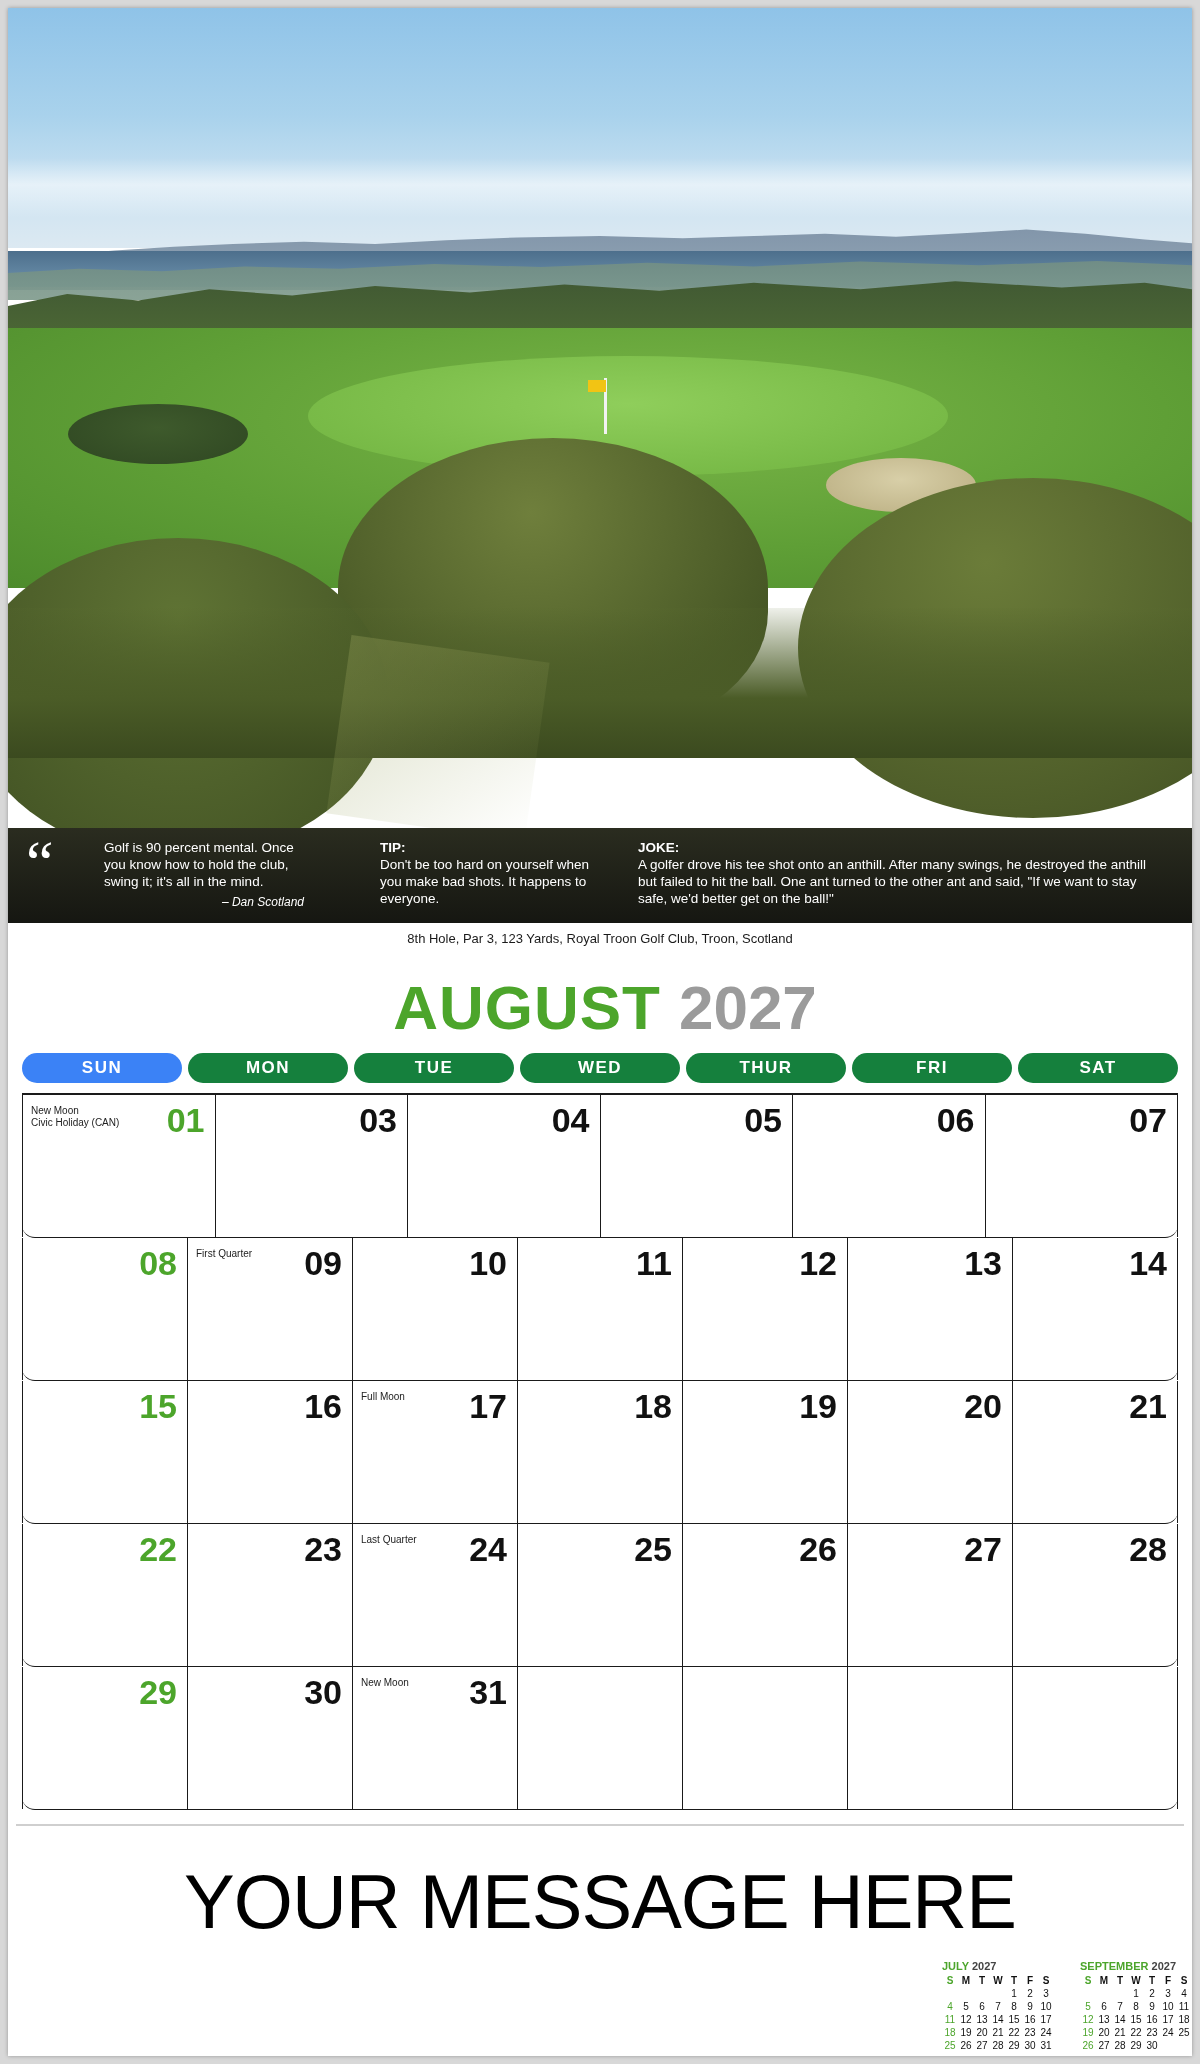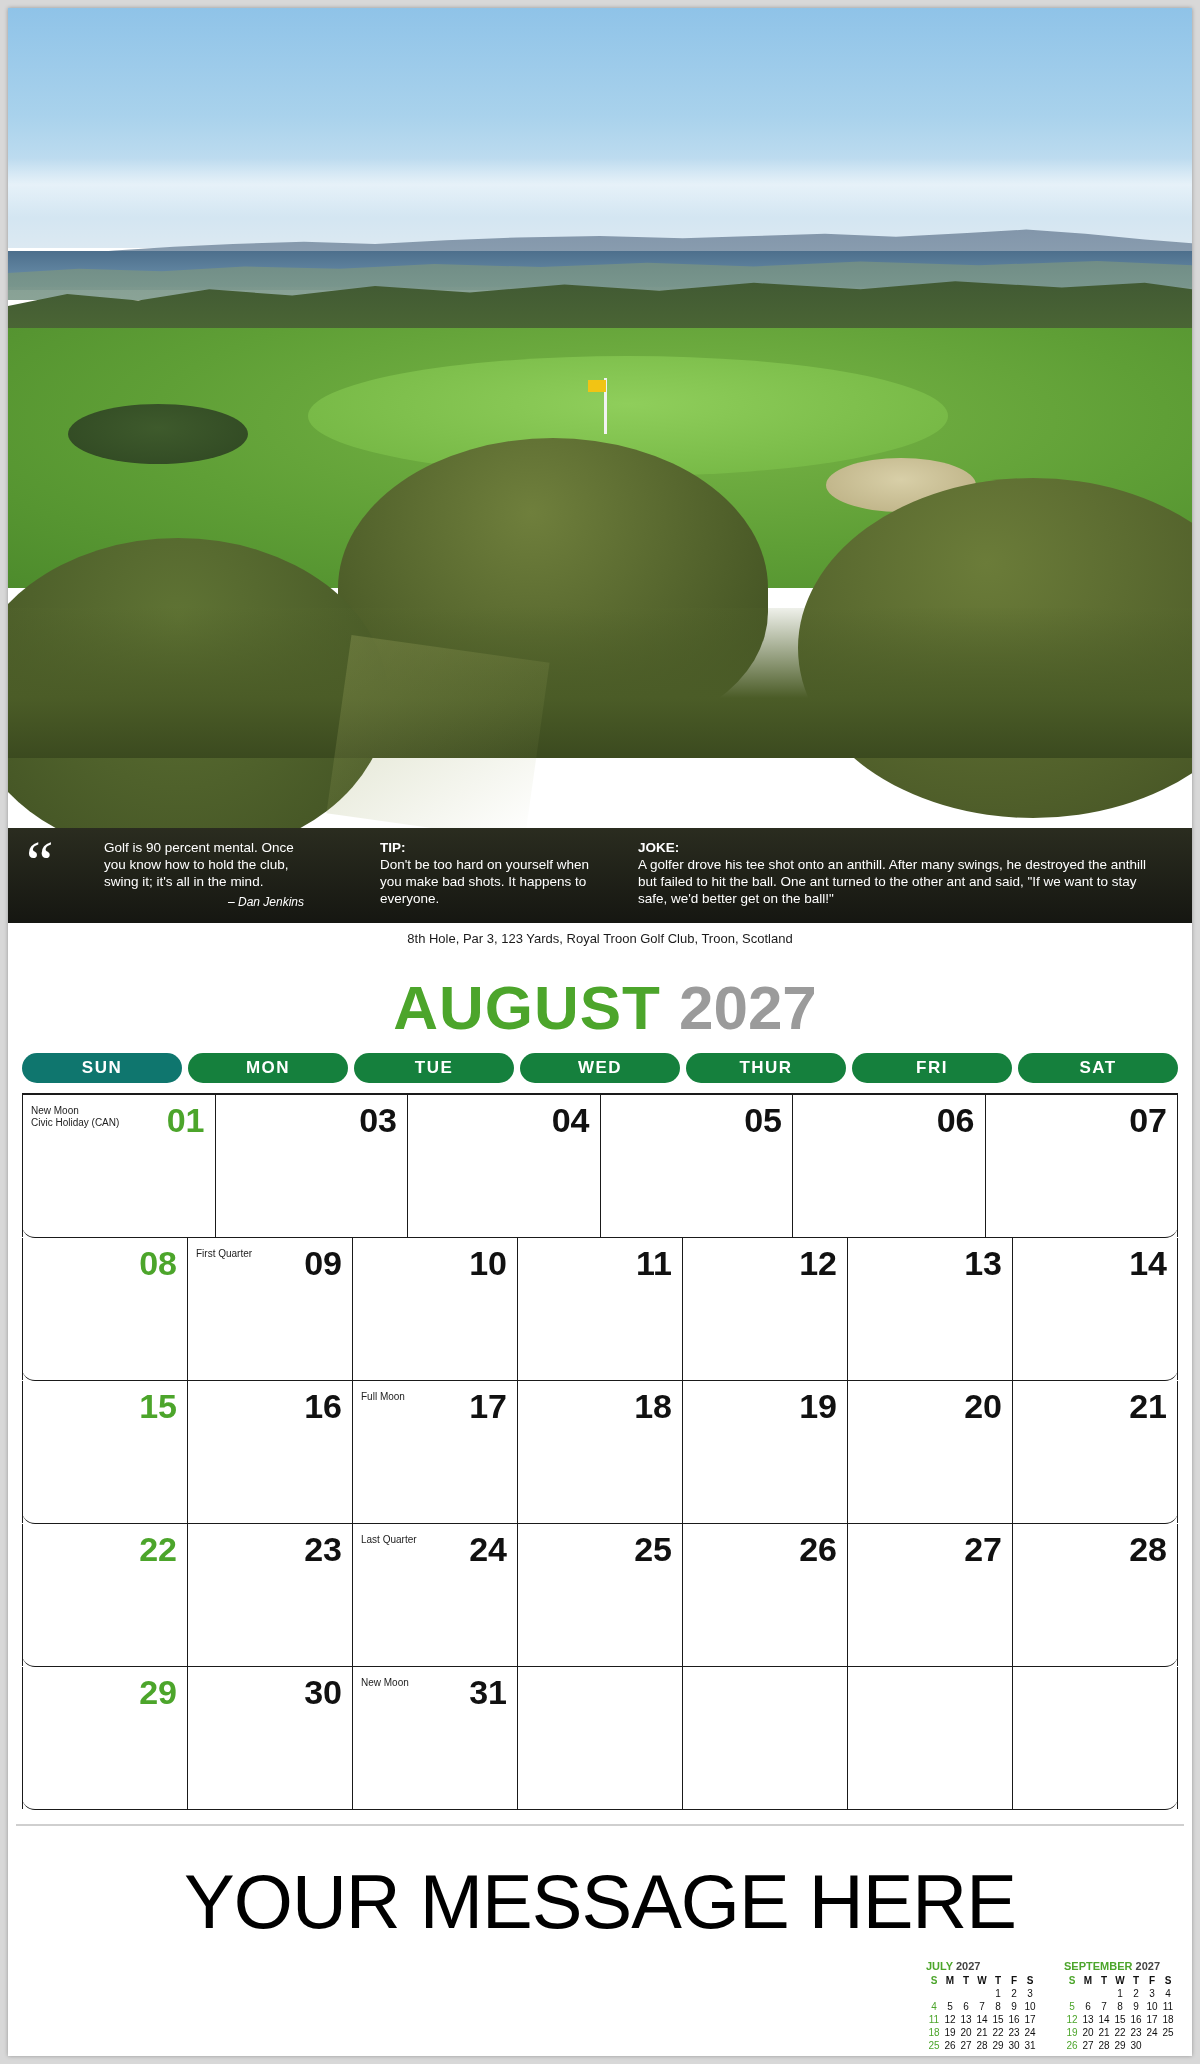--- a/index.html
+++ b/index.html
@@ -60,34 +60,34 @@
 
   
   .monthhead{display:flex;align-items:flex-end;justify-content:center;gap:18px;height:80px;margin-top:6px;padding-left:10px;}
   .month{font-size:62px;font-weight:bold;letter-spacing:1px;color:#4ca52b;line-height:62px;}
   .year{font-size:62px;font-weight:bold;color:#9b9b9b;line-height:62px;}
 
   
   .weekdays{display:flex;gap:6px;padding:0 14px;margin-top:14px;}
   .wd{flex:1;height:30px;border-radius:15px;background:#15803d;color:#ffffff;font-weight:bold;
       font-size:17px;letter-spacing:1.5px;display:flex;align-items:center;justify-content:center;}
-  .wd.sun{background:#0f766e;}
+  .wd.sun{background:#3b82f6;}
 
   
   .grid{margin:10px 14px 0 14px;border-top:2px solid #1a1a1a;}
   .row{display:flex;border-bottom:1px solid #1a1a1a;height:142px;border-radius:13px;}
   .cell{flex:1;position:relative;border-right:1px solid #1a1a1a;}
   .cell:first-child{border-left:1px solid #1a1a1a;}
   .daynum{position:absolute;right:10px;top:6px;font-size:34px;font-weight:bold;color:#111;}
   .cell.sun .daynum{color:#4ca52b;}
   .note{position:absolute;left:8px;top:10px;font-size:10px;line-height:1.15;color:#222;width:95px;}
   .note b{font-weight:normal;}
 
   
-  .minis{position:absolute;right:16px;bottom:4px;display:flex;gap:26px;}
+  .minis{position:absolute;right:0;bottom:4px;display:flex;gap:26px;}
   .mini{font-size:10px;color:#111;}
   .mini .mtitle{font-weight:bold;font-size:11px;margin-bottom:2px;text-align:left;}
   .mini .mtitle .mname{color:#4ca52b;}
   .mini .mtitle .myear{color:#444;}
   .mini table{border-collapse:collapse;}
   .mini td,.mini th{width:16px;text-align:center;font-weight:normal;font-size:10px;padding:0;line-height:13px;}
   .mini th{font-weight:bold;}
   .mini .sun{color:#4ca52b;}
 
   
@@ -120,21 +120,21 @@
       <div class="mound2"></div>
       <div class="rough"></div>
       <div class="path"></div>
     </div>
 
     <div class="quotebar">
       <div class="bgtex"></div>
       <div class="qmark">“</div>
       <div class="qcol q1">
         <div>Golf is 90 percent mental. Once you know how to hold the club, swing it; it's all in the mind.</div>
-        <div class="attrib">– Dan Jenkins</div>
+        <div class="attrib">– Dan Scotland</div>
       </div>
       <div class="qcol q2">
         <div class="qlabel">TIP:</div>
         <div>Don't be too hard on yourself when you make bad shots. It happens to everyone.</div>
       </div>
       <div class="qcol q3">
         <div class="qlabel">JOKE:</div>
         <div>A golfer drove his tee shot onto an anthill. After many swings, he destroyed the anthill but failed to hit the ball. One ant turned to the other ant and said, "If we want to stay safe, we'd better get on the ball!"</div>
       </div>
     </div>

